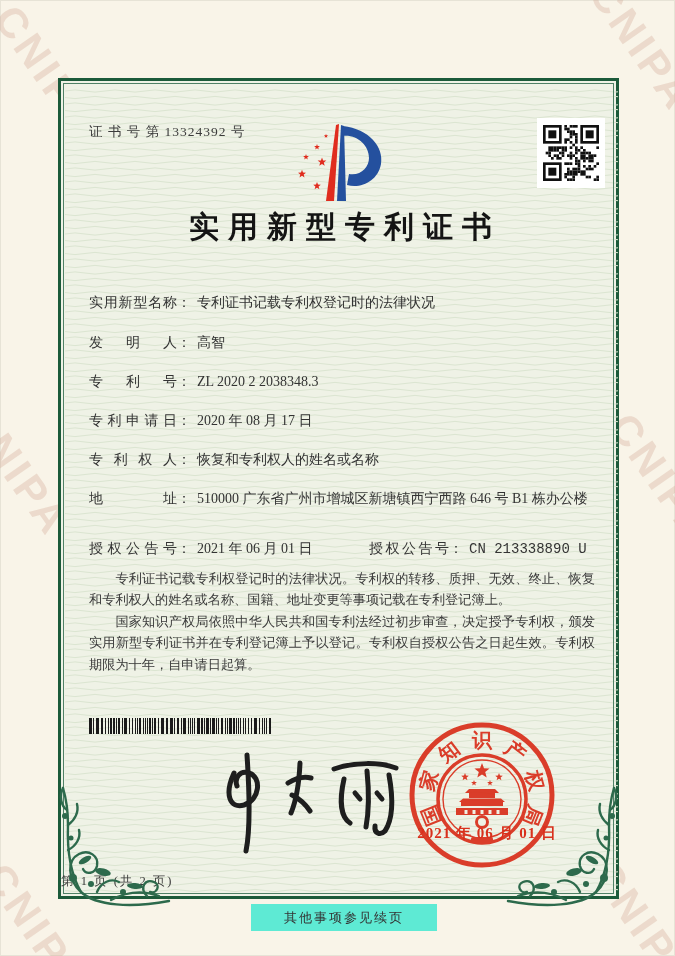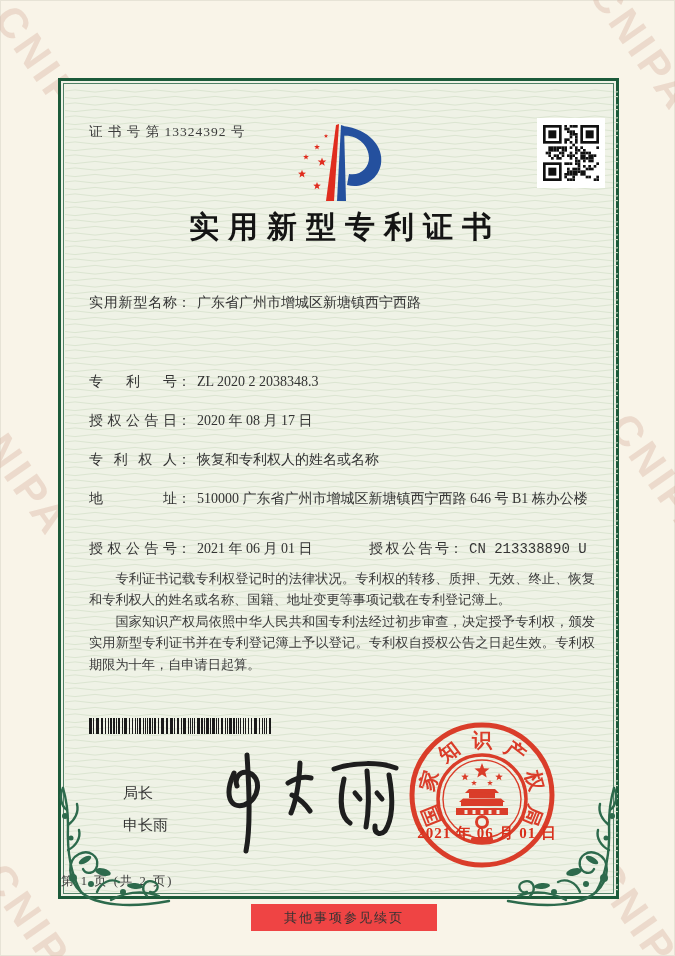--- a/index.html
+++ b/index.html
@@ -34,21 +34,21 @@
   .paras p{margin:0;text-indent:2em;}
   #barcode{position:absolute;left:28px;top:637px;width:184px;height:16px;}
   .sig-block{position:absolute;left:62px;top:696px;font-size:15px;color:#333;line-height:32px;
              font-family:"Liberation Sans","DejaVu Sans",sans-serif;}
   #signature{position:absolute;left:135px;top:652px;width:230px;height:130px;}
   #seal{position:absolute;left:345px;top:638px;width:152px;height:152px;opacity:0.93;}
   .seal-date{position:absolute;left:341px;top:743px;width:170px;text-align:center;
              font-size:15px;color:#d9301c;letter-spacing:1px;font-weight:bold;}
   .page-no{position:absolute;left:0;right:0;top:792px;text-align:left;font-size:12.5px;
            letter-spacing:2px;color:#3b3b3b;}
-  .cont-note{position:absolute;left:250px;top:903px;width:186px;height:27px;background:#ef4444;
+  .cont-note{position:absolute;left:250px;top:903px;width:186px;height:27px;background:#5eead4;
              text-align:center;line-height:27px;font-size:13px;letter-spacing:2px;color:#333;z-index:2;}
   .corner{position:absolute;width:130px;height:130px;z-index:5;pointer-events:none;}
   .corner.bl{left:-10px;bottom:-14px;}
   .corner.br{right:-10px;bottom:-14px;transform:scaleX(-1);}
 </style>
 </head>
 <body>
 
 <div class="page">
 
@@ -339,27 +339,30 @@
             <rect x="16" y="2" width="3" height="3" fill="#111"></rect>
             <rect x="0" y="14" width="7" height="7" fill="#111"></rect>
             <rect x="1" y="15" width="5" height="5" fill="#fff"></rect>
             <rect x="2" y="16" width="3" height="3" fill="#111"></rect>
           </svg>
       </div>
 
       <div class="title">实用新型专利证书</div>
 
       <div class="row" style="top:212px">
-        <span class="flabel">实用新型名称</span><span class="colon">：</span><span class="fvalue">广东省广州市增城区新塘镇西宁西路</span>
+        <span class="flabel">实用新型名称</span><span class="colon">：</span><span class="fvalue">专利证书记载专利权登记时的法律状况</span>
+      </div>
+      <div class="row" style="top:252px">
+        <span class="flabel">发明人</span><span class="colon">：</span><span class="fvalue">高智</span>
       </div>
       <div class="row" style="top:291px">
         <span class="flabel">专利号</span><span class="colon">：</span><span class="fvalue">ZL 2020 2 2038348.3</span>
       </div>
       <div class="row" style="top:330px">
-        <span class="flabel">授权公告日</span><span class="colon">：</span><span class="fvalue">2020 年 08 月 17 日</span>
+        <span class="flabel">专利申请日</span><span class="colon">：</span><span class="fvalue">2020 年 08 月 17 日</span>
       </div>
       <div class="row" style="top:369px">
         <span class="flabel">专利权人</span><span class="colon">：</span><span class="fvalue">恢复和专利权人的姓名或名称</span>
       </div>
       <div class="row" style="top:408px">
         <span class="flabel">地址</span><span class="colon">：</span><span class="fvalue">510000 广东省广州市增城区新塘镇西宁西路 646 号 B1 栋办公楼</span>
       </div>
       <div class="row" style="top:458px">
         <span class="flabel">授权公告号</span><span class="colon">：</span><span class="fvalue">2021 年 06 月 01 日</span>
         <span class="grant2">
@@ -429,24 +432,20 @@
           <rect x="159" y="0" width="1" height="16" fill="#1a1a1a"></rect>
           <rect x="162" y="0" width="1" height="16" fill="#1a1a1a"></rect>
           <rect x="165" y="0" width="3" height="16" fill="#1a1a1a"></rect>
           <rect x="170" y="0" width="1" height="16" fill="#1a1a1a"></rect>
           <rect x="173" y="0" width="1" height="16" fill="#1a1a1a"></rect>
           <rect x="175" y="0" width="1" height="16" fill="#1a1a1a"></rect>
           <rect x="177" y="0" width="1" height="16" fill="#1a1a1a"></rect>
           <rect x="180" y="0" width="2" height="16" fill="#1a1a1a"></rect>
         </svg>
 
-      <div class="sig-block">
-        <div>局长</div>
-        <div>申长雨</div>
-      </div>
 
       <svg id="signature" viewBox="0 0 230 130">
         <g fill="none" stroke="#1e1e1e" stroke-width="5" stroke-linecap="round" stroke-linejoin="round">
           <path d="M 38,40 C 28,62 34,76 48,72 C 64,67 66,44 53,40 C 44,37 38,45 41,53"></path>
           <path d="M 51,22 C 53,52 55,94 50,118"></path>
           <path d="M 92,50 C 100,45 108,43 115,45"></path>
           <path d="M 104,30 C 103,52 100,68 95,80"></path>
           <path d="M 96,62 C 104,66 110,72 114,78"></path>
           <path d="M 138,36 C 158,29 184,29 200,35"></path>
           <path d="M 148,46 C 143,68 145,84 154,90"></path>

